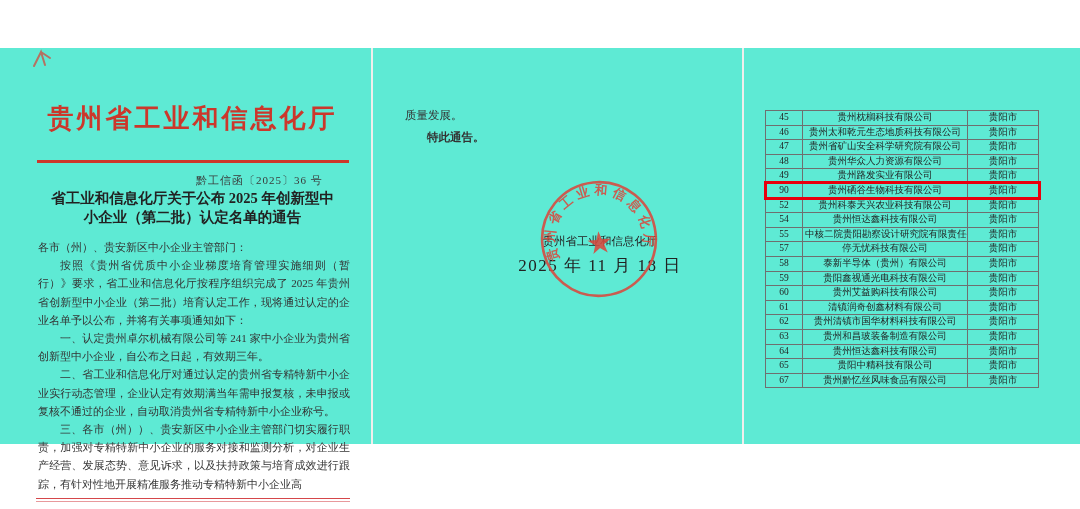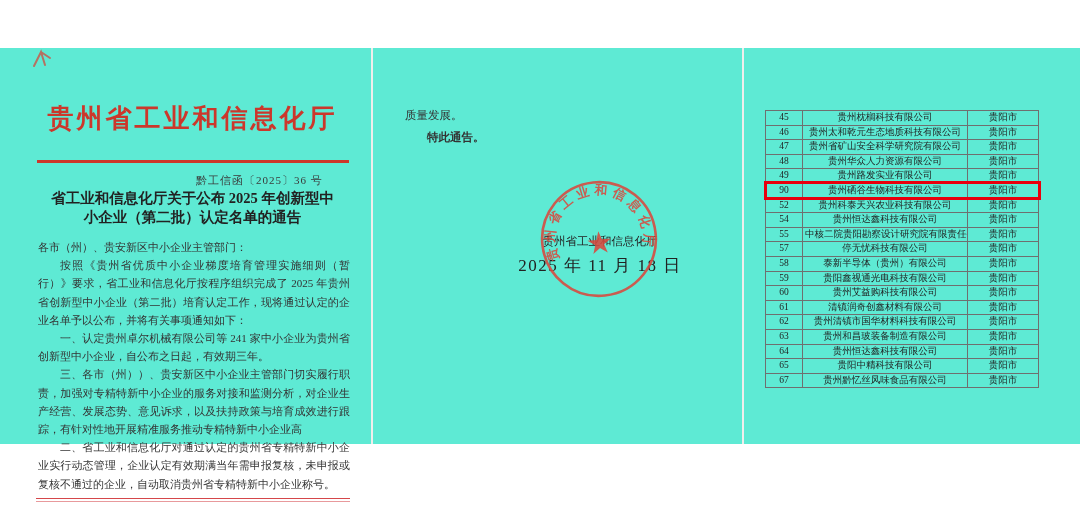--- a/index.html
+++ b/index.html
@@ -70,22 +70,22 @@
     <div class="doc-number">黔工信函〔2025〕36 号</div>
     <div class="doc-title">
       <div>省工业和信息化厅关于公布 2025 年创新型中</div>
       <div>小企业（第二批）认定名单的通告</div>
     </div>
     <div class="doc-body">
       <p class="salutation">各市（州）、贵安新区中小企业主管部门：</p>
 
     <p>按照《贵州省优质中小企业梯度培育管理实施细则（暂行）》要求，省工业和信息化厅按程序组织完成了 2025 年贵州省创新型中小企业（第二批）培育认定工作，现将通过认定的企业名单予以公布，并将有关事项通知如下：</p>
         <p>一、认定贵州卓尔机械有限公司等 241 家中小企业为贵州省创新型中小企业，自公布之日起，有效期三年。</p>
+        <p>二、省工业和信息化厅对通过认定的贵州省专精特新中小企业实行动态管理，企业认定有效期满当年需申报复核，未申报或复核不通过的企业，自动取消贵州省专精特新中小企业称号。</p>
         <p>三、各市（州））、贵安新区中小企业主管部门切实履行职责，加强对专精特新中小企业的服务对接和监测分析，对企业生产经营、发展态势、意见诉求，以及扶持政策与培育成效进行跟踪，有针对性地开展精准服务推动专精特新中小企业高</p>
-        <p>二、省工业和信息化厅对通过认定的贵州省专精特新中小企业实行动态管理，企业认定有效期满当年需申报复核，未申报或复核不通过的企业，自动取消贵州省专精特新中小企业称号。</p>
       </div>
     <div class="red-underline"></div>
   </div>
 
   <div class="page-middle">
     <div class="cont-line1">质量发展。</div>
     <div class="cont-line2">特此通告。</div>
 
     <div class="sig-agency">贵州省工业和信息化厅</div>
     <div class="sig-date">2025 年 11 月 18 日</div>

